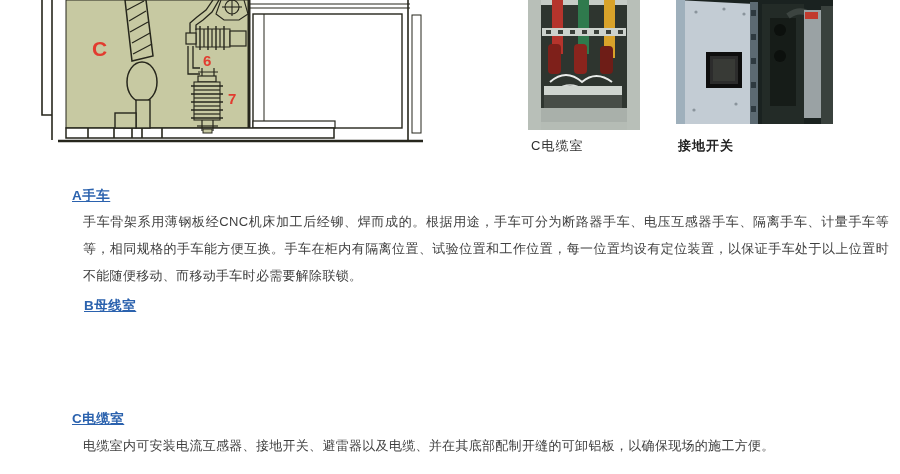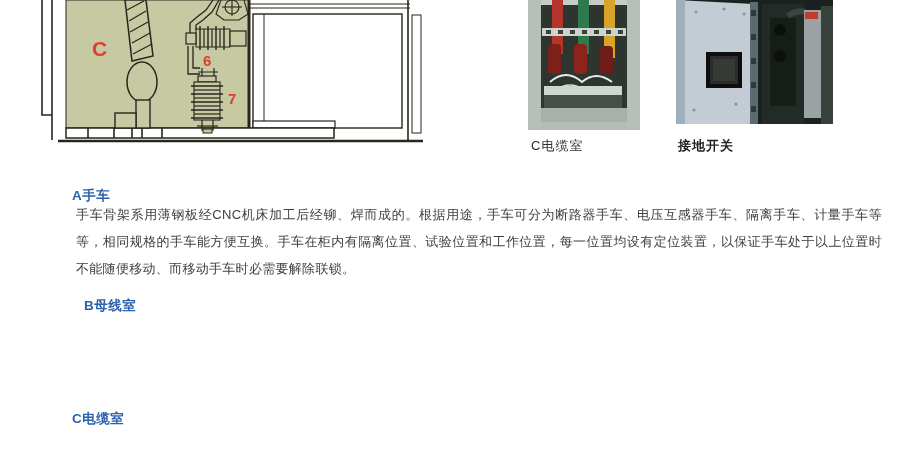--- a/index.html
+++ b/index.html
@@ -21,23 +21,24 @@
     letter-spacing:1px;
   }
   .caption1{left:531px;}
   .caption2{left:678px;font-weight:bold;color:#222;}
 
   
   .sec-heading{
     position:absolute;left:72px;margin:0;
     font-size:13.5px;font-weight:bold;color:var(--heading,#2b62ae);
     letter-spacing:.5px;
+    text-decoration:underline;
   }
   .sec-body{
-    position:absolute;left:72px;width:806px;margin:4px;
+    position:absolute;left:72px;width:806px;margin:11px;
     font-size:13px;line-height:27px;color:var(--body-text,#3f3f3f);
     text-align:justify;letter-spacing:.3px;
   }
   .h-a{top:187px;} .b-a{top:197px;}
   .h-b{top:297px;padding-left:12px;} .b-b{top:308px;}
   .h-c{top:410px;} .b-c{top:421px;}
 </style>
 </head>
 <body>
 
@@ -199,14 +200,15 @@
     </g>
   </svg>
   <div class="caption caption2">接地开关</div>
 
   <h3 class="sec-heading h-a">A手车</h3>
   <p class="sec-body b-a">手车骨架系用薄钢板经CNC机床加工后经铆、焊而成的。根据用途，手车可分为断路器手车、电压互感器手车、隔离手车、计量手车等等，相同规格的手车能方便互换。手车在柜内有隔离位置、试验位置和工作位置，每一位置均设有定位装置，以保证手车处于以上位置时不能随便移动、而移动手车时必需要解除联锁。</p>
 
   <h3 class="sec-heading h-b">B母线室</h3>
 
   <h3 class="sec-heading h-c">C电缆室</h3>
+  <p class="sec-body b-c">电缆室内可安装电流互感器、接地开关、避雷器以及电缆、并在其底部配制开缝的可卸铝板，以确保现场的施工方便。</p>
 
 </div>
 
 </body></html>

